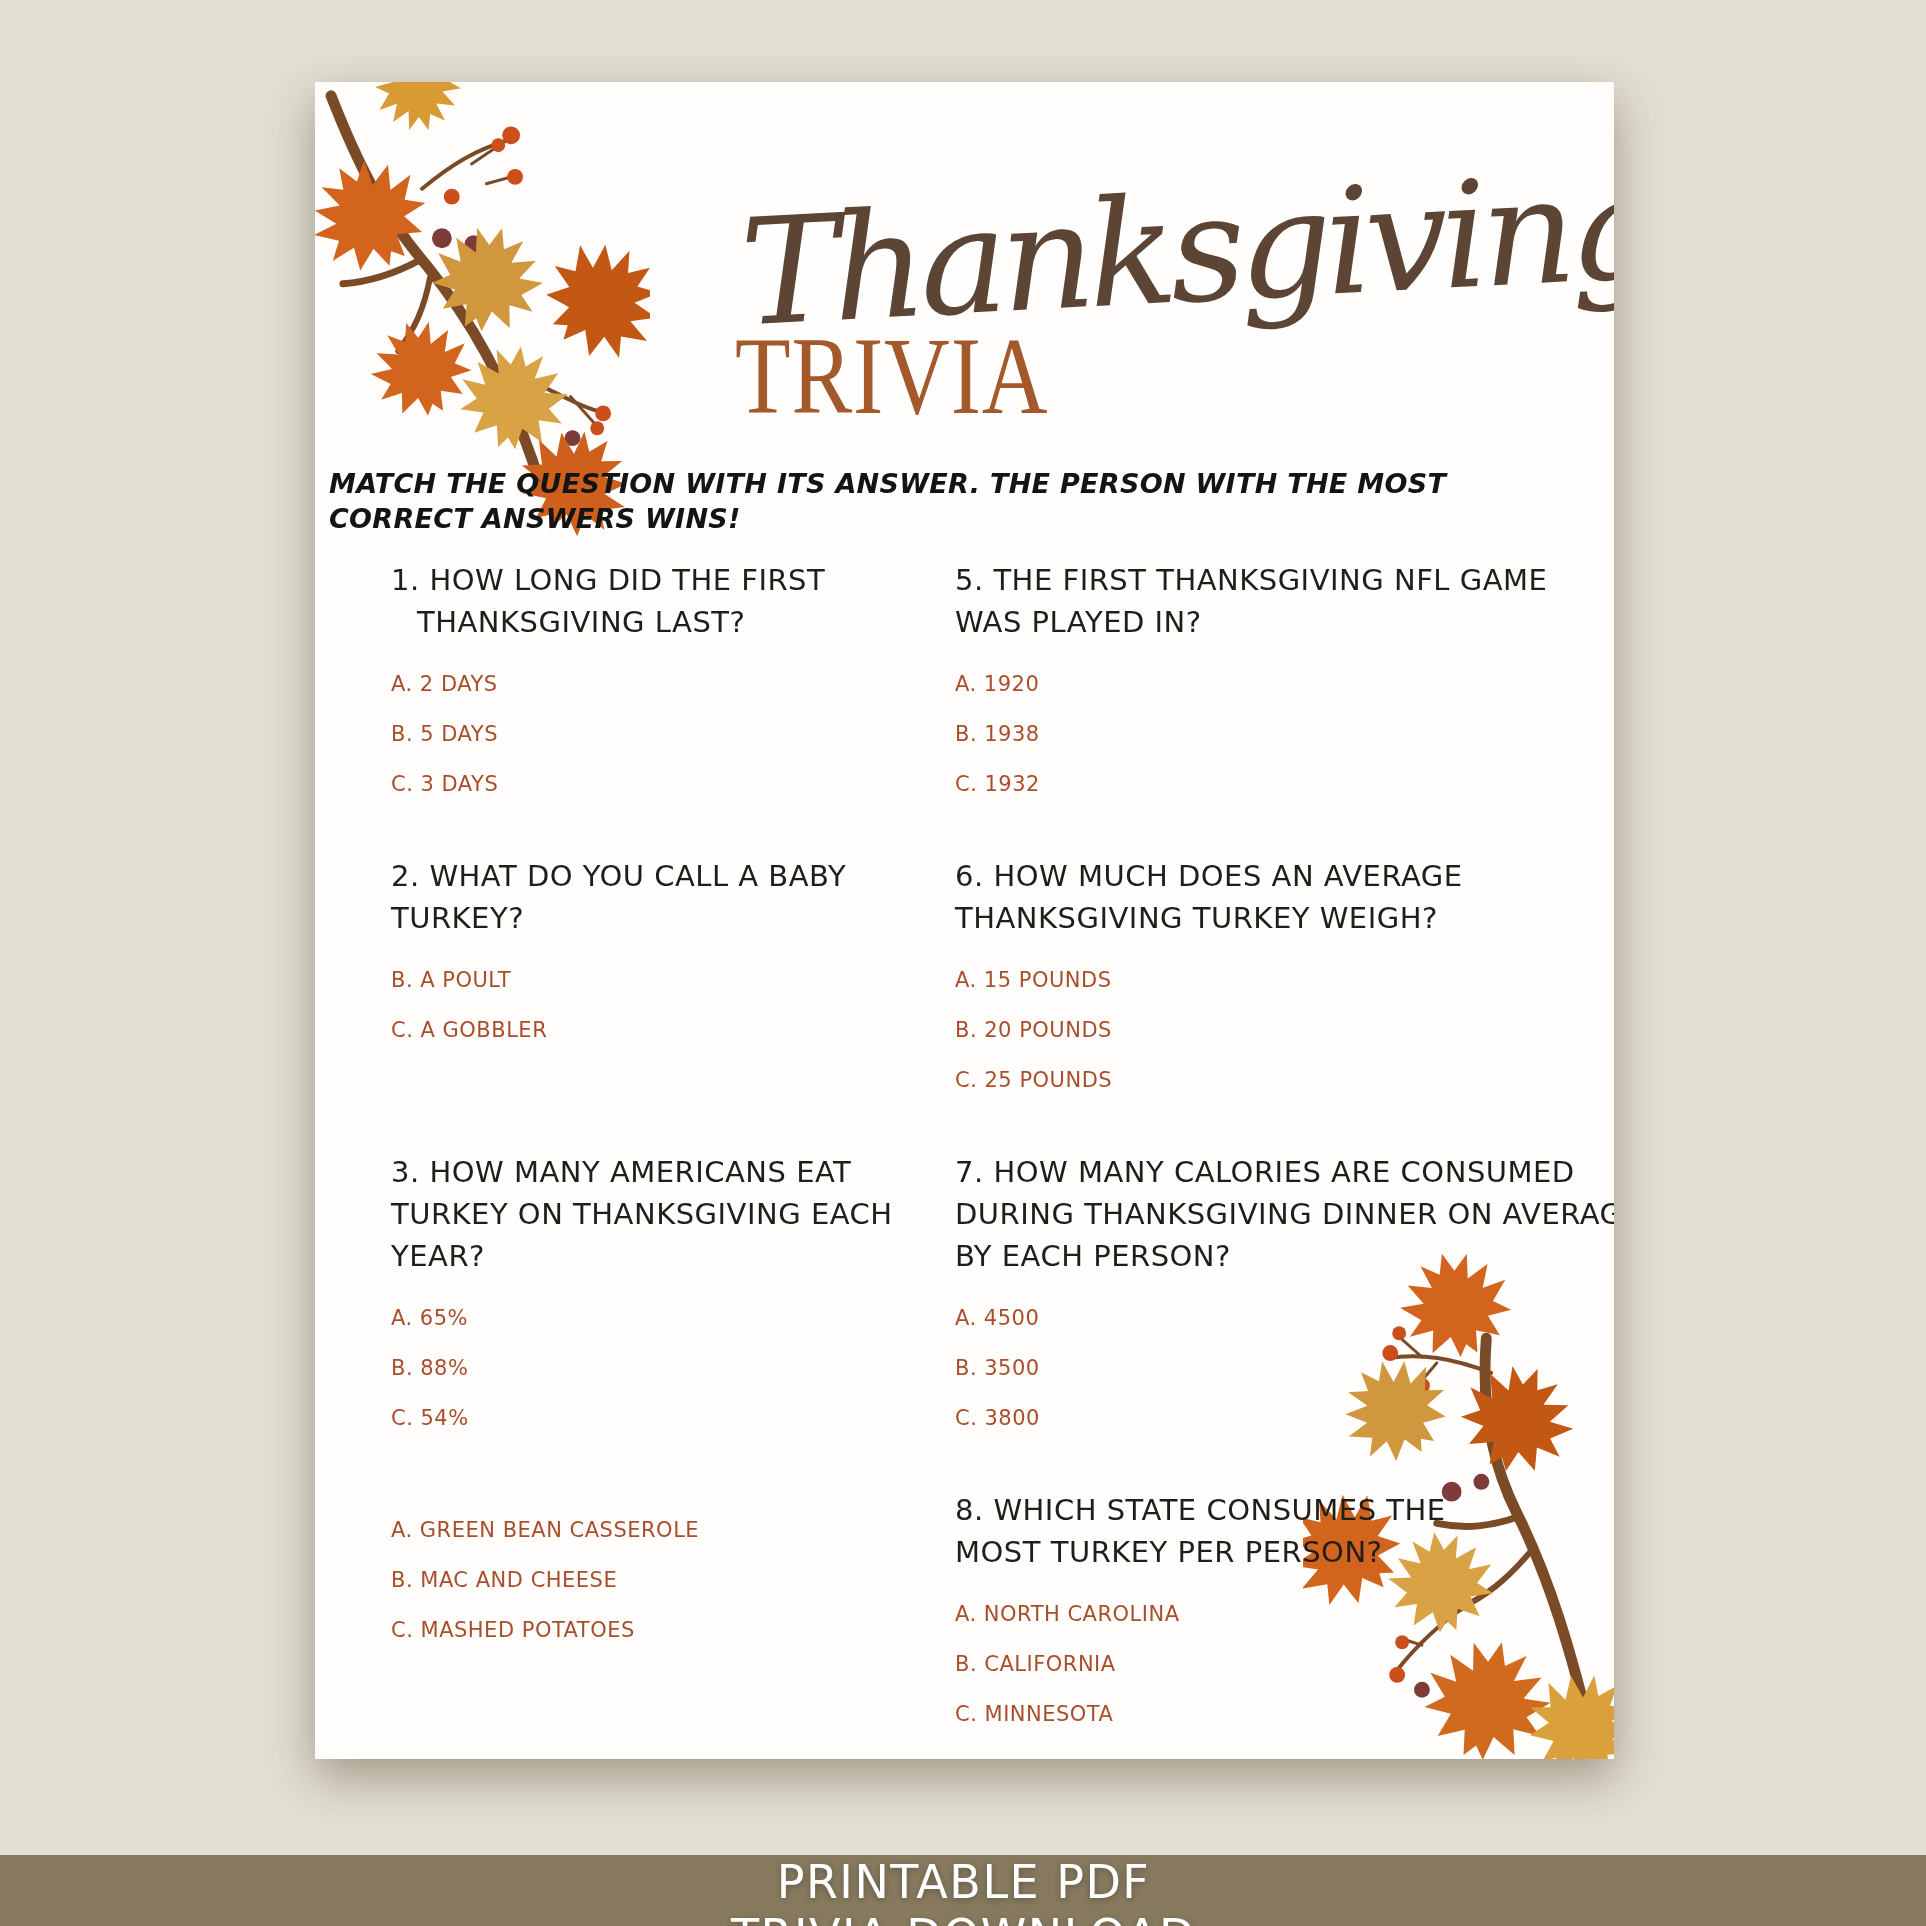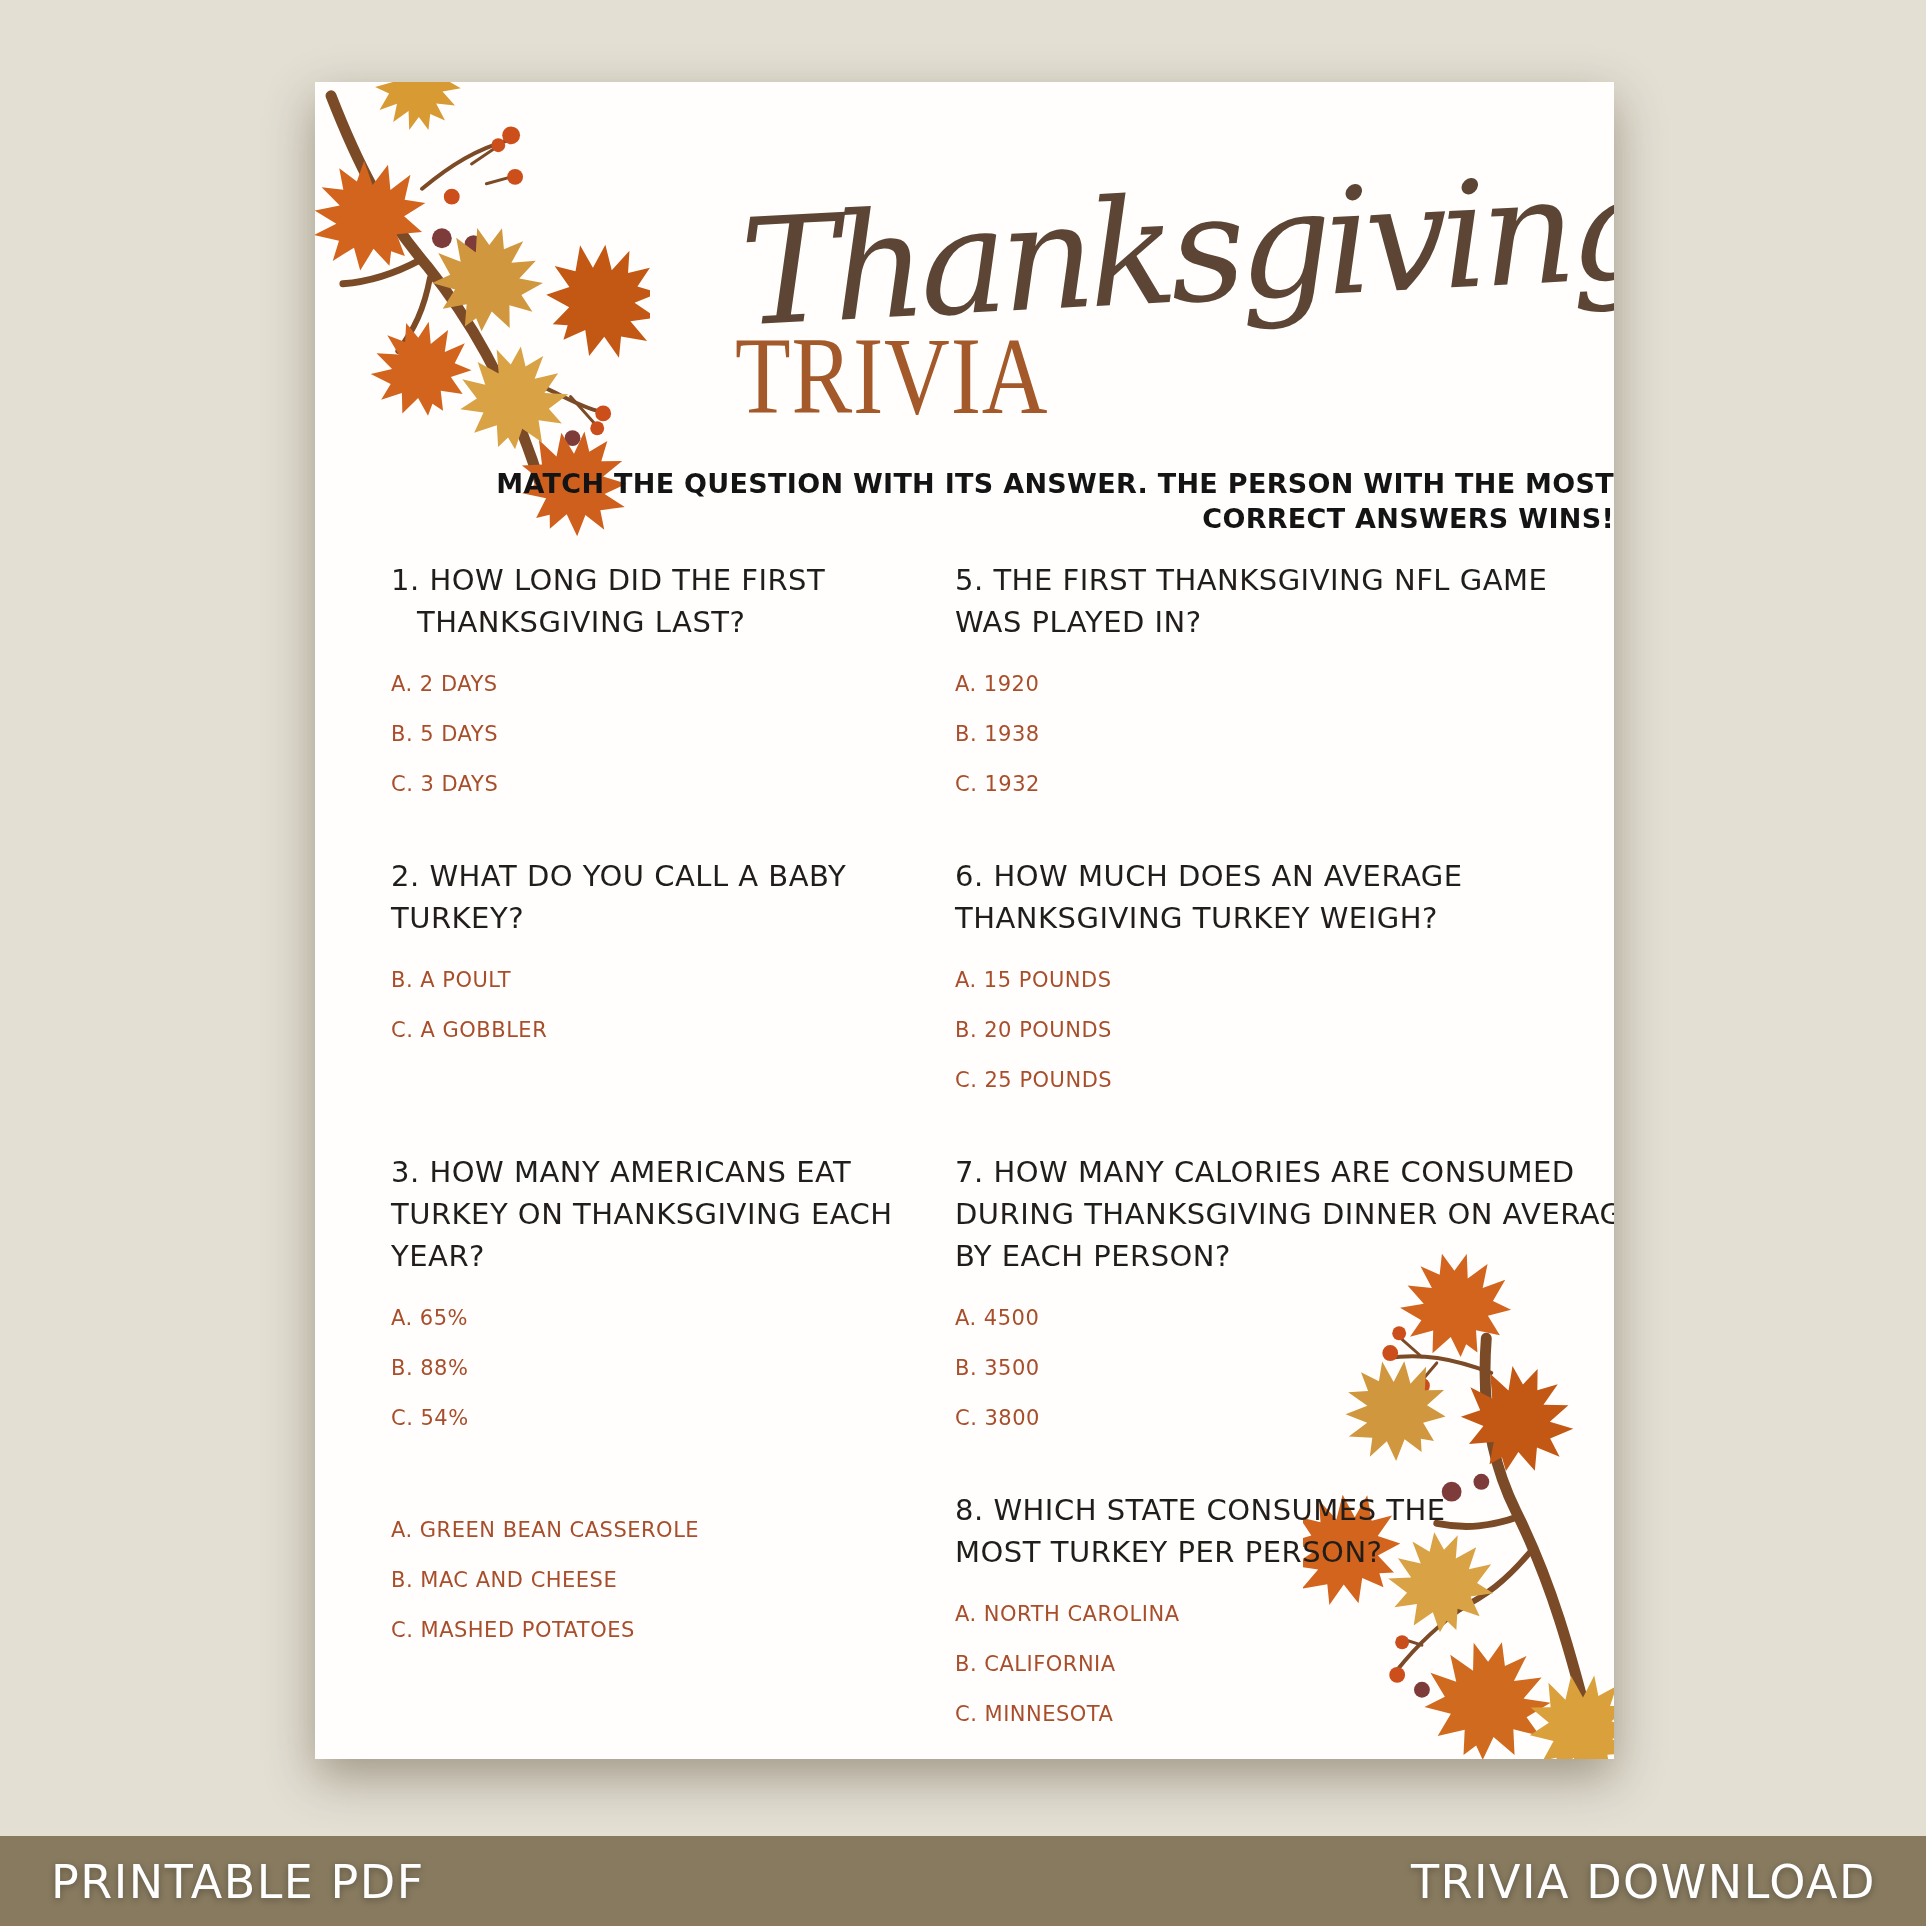--- a/index.html
+++ b/index.html
@@ -33,50 +33,52 @@
     position:absolute; left:420px; top:238px;
     font-family:"Liberation Serif", serif;
     font-size:111px; line-height:111px; letter-spacing:1px;
     color:#a4592a;
     transform:scaleX(.82); transform-origin:0 50%;
     white-space:nowrap;
   }
 
   .instructions {
     position:absolute; left:0; top:384px; width:100%;
-    text-align:right; font-weight:bold; 
+    text-align:left; font-weight:bold; font-style:italic;
     font-size:27px; line-height:35px; letter-spacing:0.3px;
     color:#141414;
+    padding-left:14px;
   }
 
   .questions {
     position:absolute; left:76px; top:477px; width:1173px;
     display:grid; grid-template-columns:564px 1fr; row-gap:46px;
     align-items:start;
   }
   .q-block { }
   .q-line {
     font-size:29px; line-height:42px; letter-spacing:0.5px;
     color:#201d1a; white-space:nowrap;
   }
   .q-line.indent { padding-left:26px; }
   .answers { margin-top:16px; }
   .answer {
     font-size:21px; line-height:50px; letter-spacing:0.5px;
     color:#a94e2b; white-space:nowrap;
   }
 
   .footer-bar {
-    position:absolute; left:0; bottom:0; width:100%; height:91px;
+    position:absolute; left:0; bottom:0; width:100%; height:72px;
     background:#877a5f; color:#ffffff;
     display:flex; justify-content:space-between; align-items:center;
     padding:0 51px; box-sizing:border-box;
     font-size:46px; letter-spacing:1.5px;
     text-shadow:0 2px 7px rgba(0,0,0,.3);
     white-space:nowrap;
+    flex-direction:column;
   }
 </style>
 </head>
 <body>
 
 <div class="stage">
 
   <div class="paper">
 
     <div class="leaves tl">

